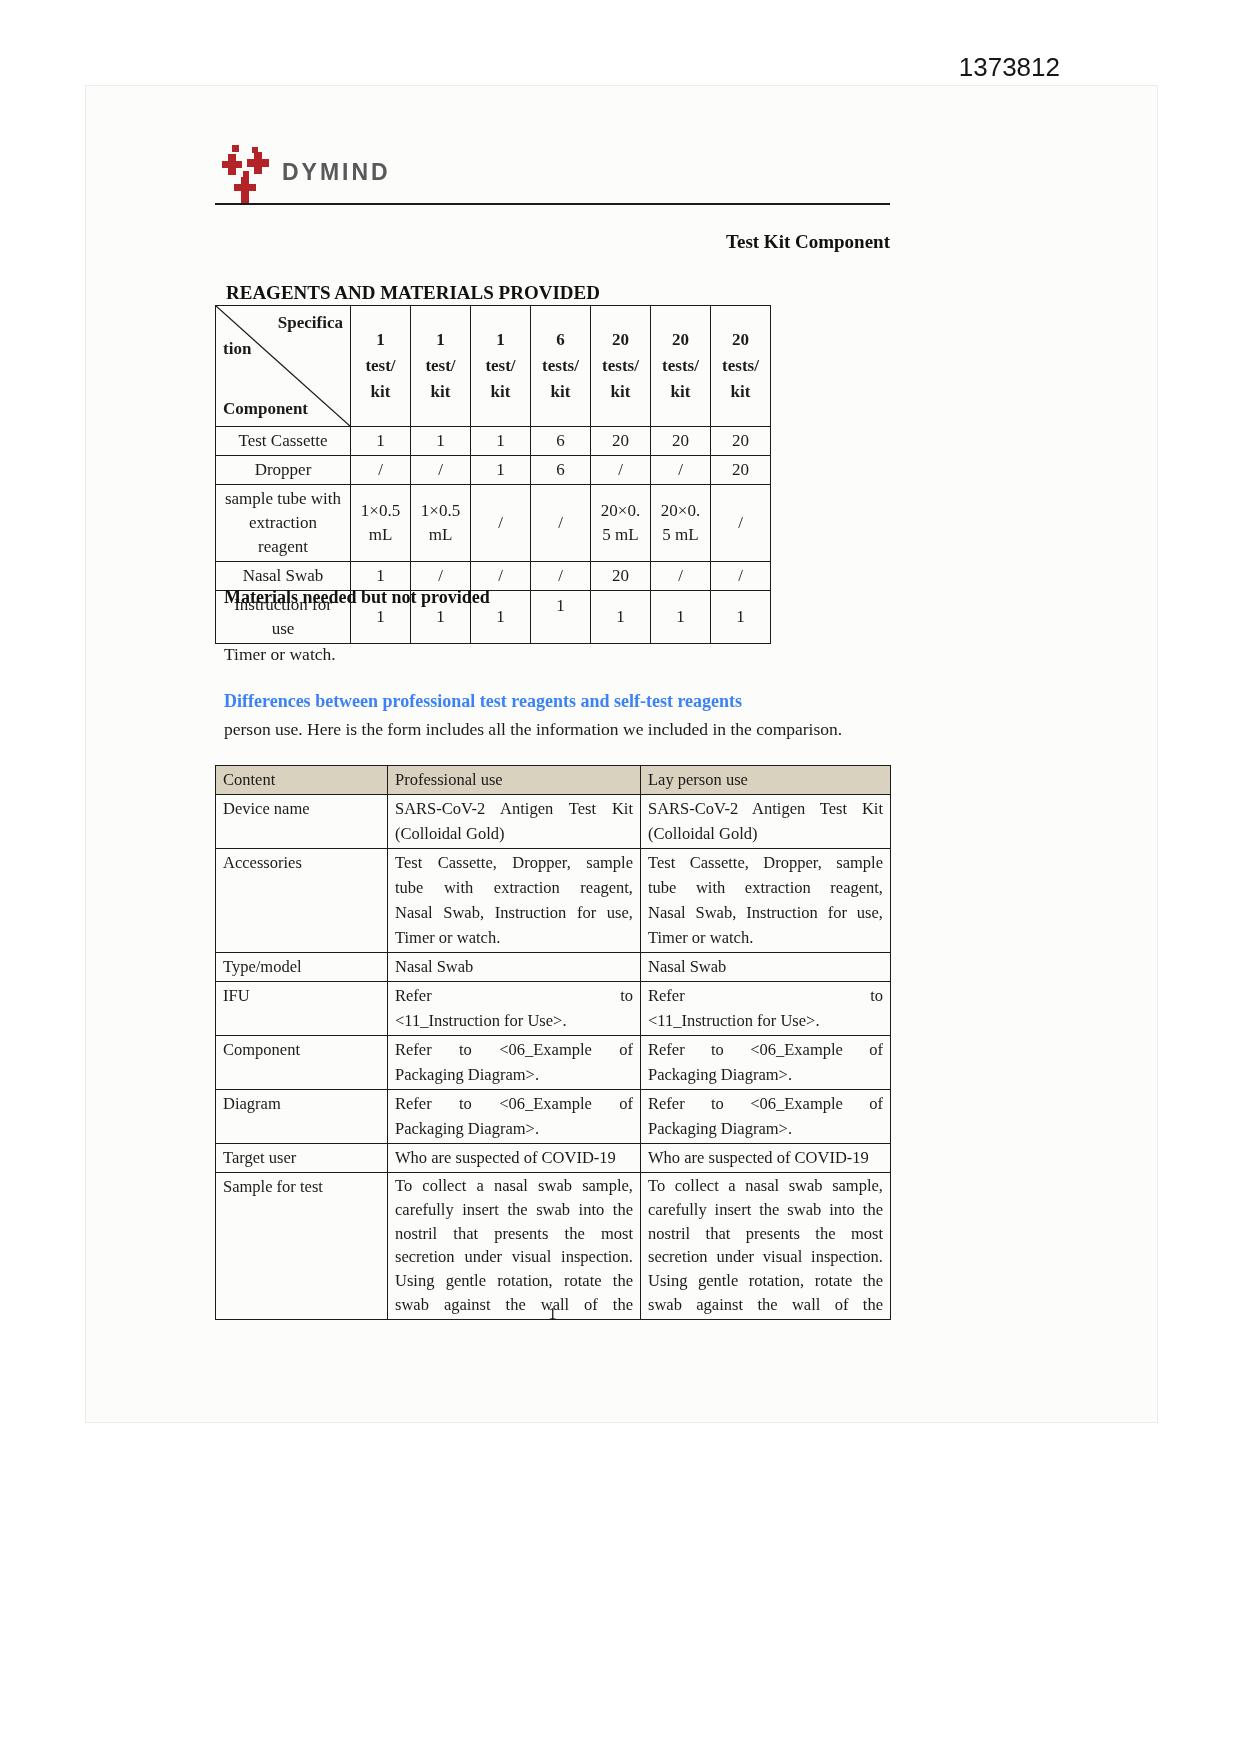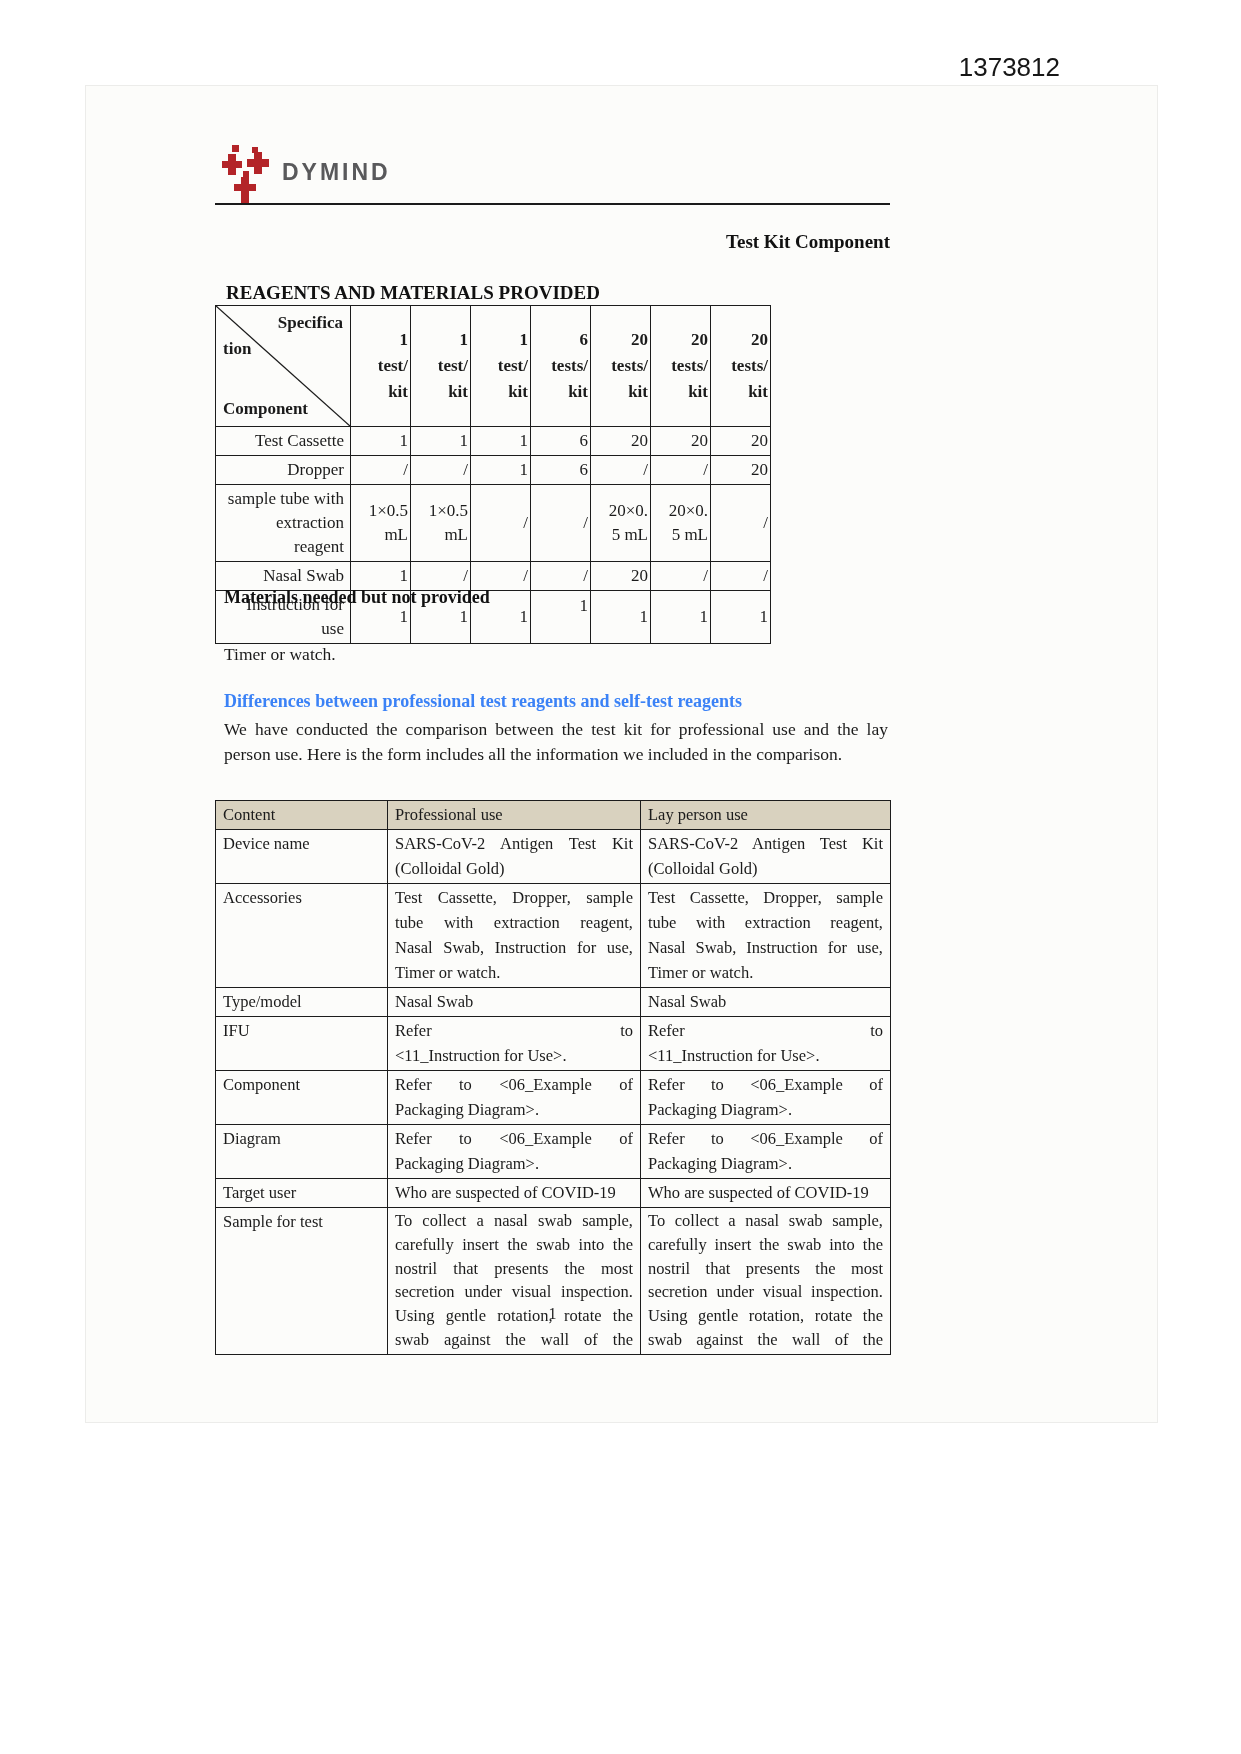--- a/index.html
+++ b/index.html
@@ -22,39 +22,39 @@
     font-family:"Liberation Sans","DejaVu Sans",sans-serif;font-weight:bold;
     font-size:23px;letter-spacing:3px;color:#59595b;margin-left:12px;margin-top:14px;
   }
   .header-rule{position:absolute;left:215px;top:203px;width:675px;height:2px;background:#1a1a1a;}
   .page-title{position:absolute;left:215px;top:231px;width:675px;text-align:right;font-weight:bold;font-size:19px;color:#111;}
   .sec-heading{position:absolute;font-weight:bold;font-size:19px;color:#111;}
   #reagents-heading{left:226px;top:282px;}
   
   table{border-collapse:collapse;table-layout:fixed;}
   #t1{position:absolute;left:215px;top:305px;width:555px;font-size:17px;}
-  #t1 td{border:1.5px solid #1c1c1c;text-align:right;vertical-align:middle;white-space:pre-line;line-height:24px;padding:0 2px;}
+  #t1 td{border:1.5px solid #1c1c1c;text-align:center;vertical-align:middle;white-space:pre-line;line-height:24px;padding:0 2px;}
   #t1 td.comp{line-height:24px;padding:2px 6px;}
   #t1 td.colhead{font-weight:bold;line-height:26px;}
   #t1 td.vtop{vertical-align:top;padding-top:3px;}
   #t1 td.corner{position:relative;padding:0;}
   .corner-svg{position:absolute;left:0;top:0;width:100%;height:100%;}
   .corner-lbl{position:absolute;font-weight:bold;font-size:17px;white-space:nowrap;}
   .corner-top{top:5px;right:7px;}
   .corner-mid{top:31px;left:7px;}
   .corner-bot{bottom:5px;left:7px;}
   
   .body-text{position:absolute;font-size:17.5px;color:#1b1b1b;}
   #materials-heading{left:224px;top:587px;font-weight:bold;font-size:18px;color:#111;text-align:center;}
   #materials-text{left:224px;top:644px;}
   #differences-heading{left:224px;top:691px;font-weight:bold;font-size:18px;color:#3b82f6;}
   #differences-para{left:224px;top:717px;width:664px;line-height:25px;font-size:17.5px;}
   .jline{text-align:justify;text-align-last:justify;}
   
-  #t2{position:absolute;left:215px;top:800px;width:675px;font-size:16.5px;}
+  #t2{position:absolute;left:215px;top:765px;width:675px;font-size:16.5px;}
   #t2 td{border:1.5px solid #1c1c1c;vertical-align:top;line-height:25px;padding:1px 7px 2px 7px;text-align:left;}
   #t2 tr.hdr td{height:24px;line-height:23px;padding-top:2px;}
   #t2 td .line{line-height:25px;}
   #t2 tr.sample td .line{line-height:23.8px;}
   .page-num{position:absolute;left:215px;top:1305px;width:675px;text-align:center;font-size:16px;color:#222;}
 </style>
 </head>
 <body>
 
 <div id="canvas">
@@ -185,21 +185,20 @@
       <td>1</td>
     </tr>
   </tbody>
     </table>
 
   <div class="body-text" id="materials-heading">Materials needed but not provided</div>
   <div class="body-text" id="materials-text">Timer or watch.</div>
 
   <div class="body-text" id="differences-heading">Differences between professional test reagents and self-test reagents</div>
   <div class="body-text" id="differences-para">
-    <div class="jline">We have conducted the comparison between the test kit for professional use and the lay</div>
     <div>person use. Here is the form includes all the information we included in the comparison.</div>
   </div>
 
   <table id="t2">
     <colgroup>
       <col style="width:172px">
         <col style="width:253px">
         <col style="width:250px">
     </colgroup>
     <tbody>

